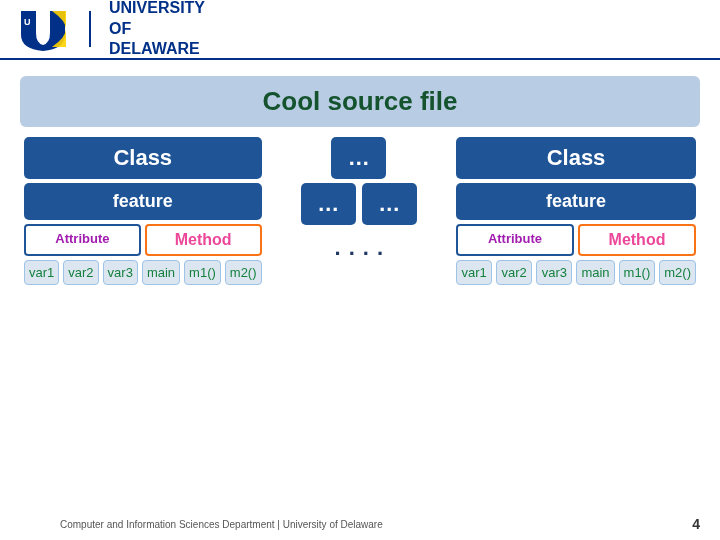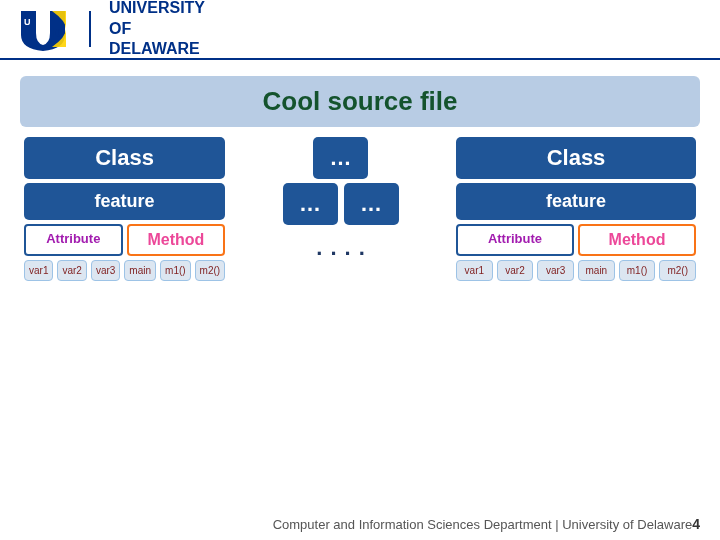--- a/index.html
+++ b/index.html
@@ -120,42 +120,42 @@
     .uml-vars-row {
       display: flex;
       gap: 4px;
     }
 
     .uml-var {
       background: #dce6f1;
       border: 1px solid #9dc3e6;
       border-radius: 4px;
       padding: 4px 4px;
-      font-size: 10px;
-      color: #7f1d1d;
+      font-size: 13px;
+      color: #15803d;
       flex: 1;
       text-align: center;
     }
 
     
     .footer {
       position: absolute;
       bottom: 8px;
       left: 0;
       right: 0;
       display: flex;
       justify-content: space-between;
       align-items: center;
       padding: 0 20px;
     }
 
     .footer-text {
-      font-size: 13px;
+      font-size: 10px;
       color: #555;
-      text-align: right;
+      text-align: left;
       flex: 1;
     }
 
     .footer-page {
       font-size: 14px;
       color: #333;
       font-weight: bold;
     }
 
     

